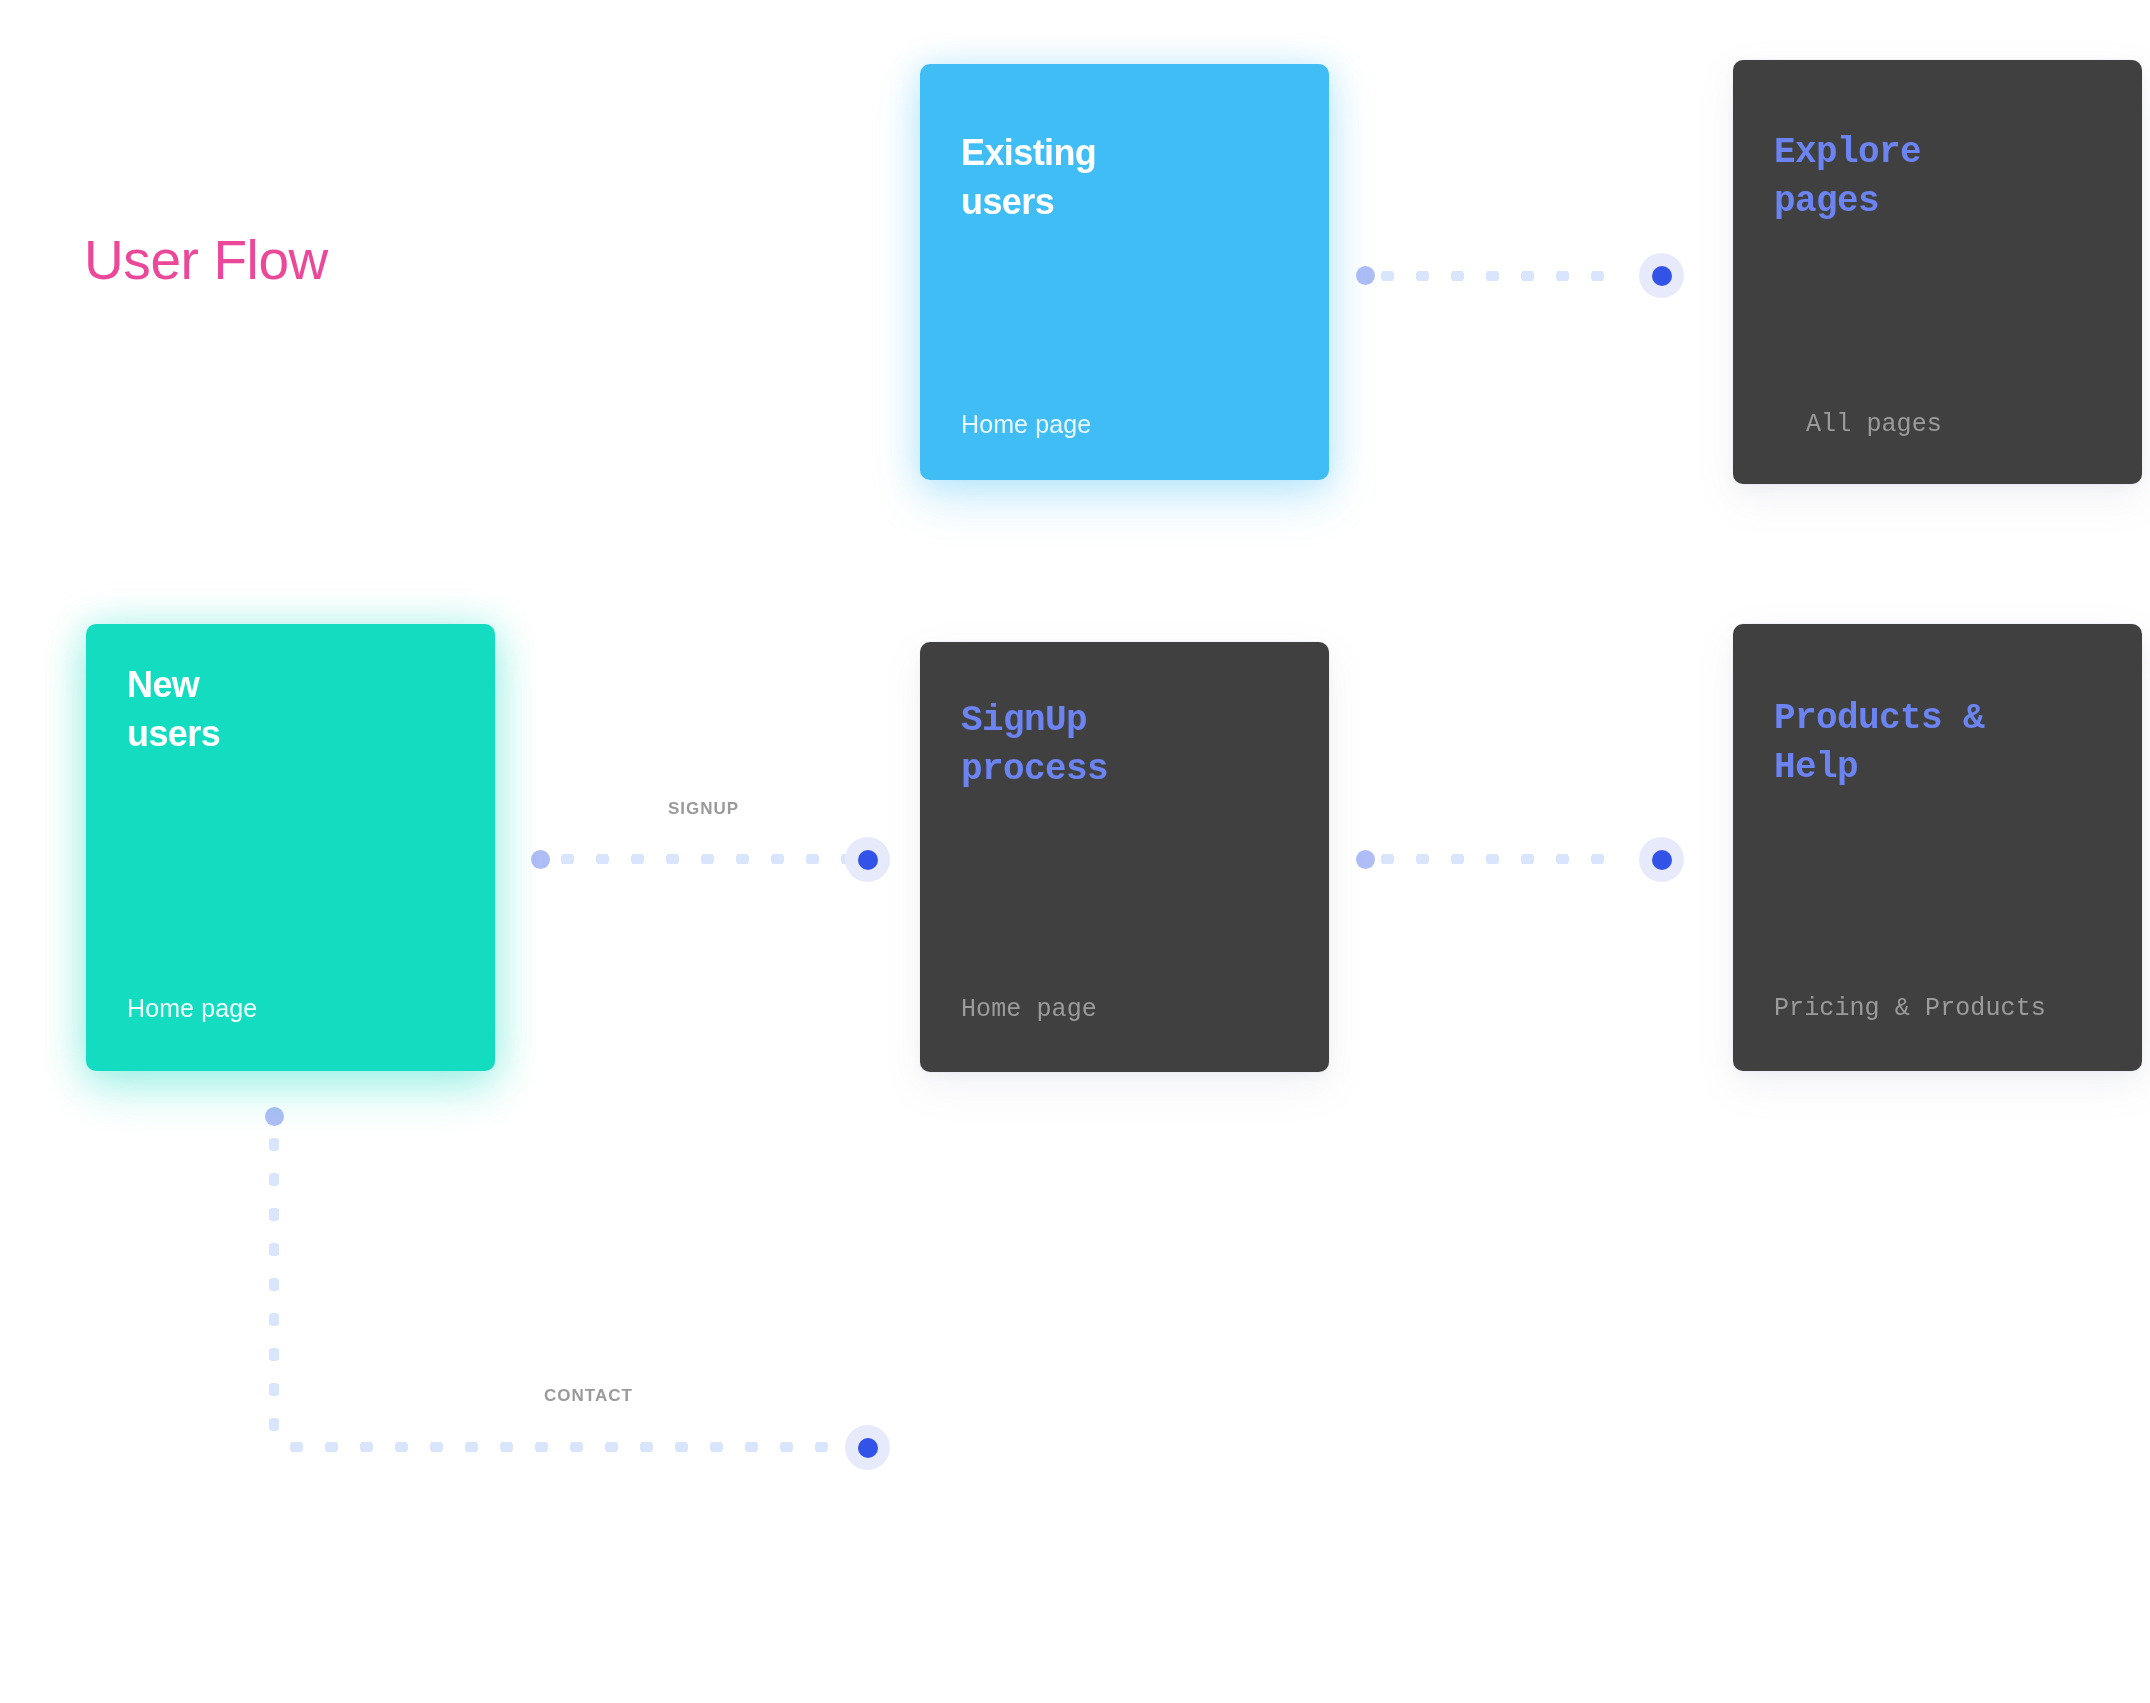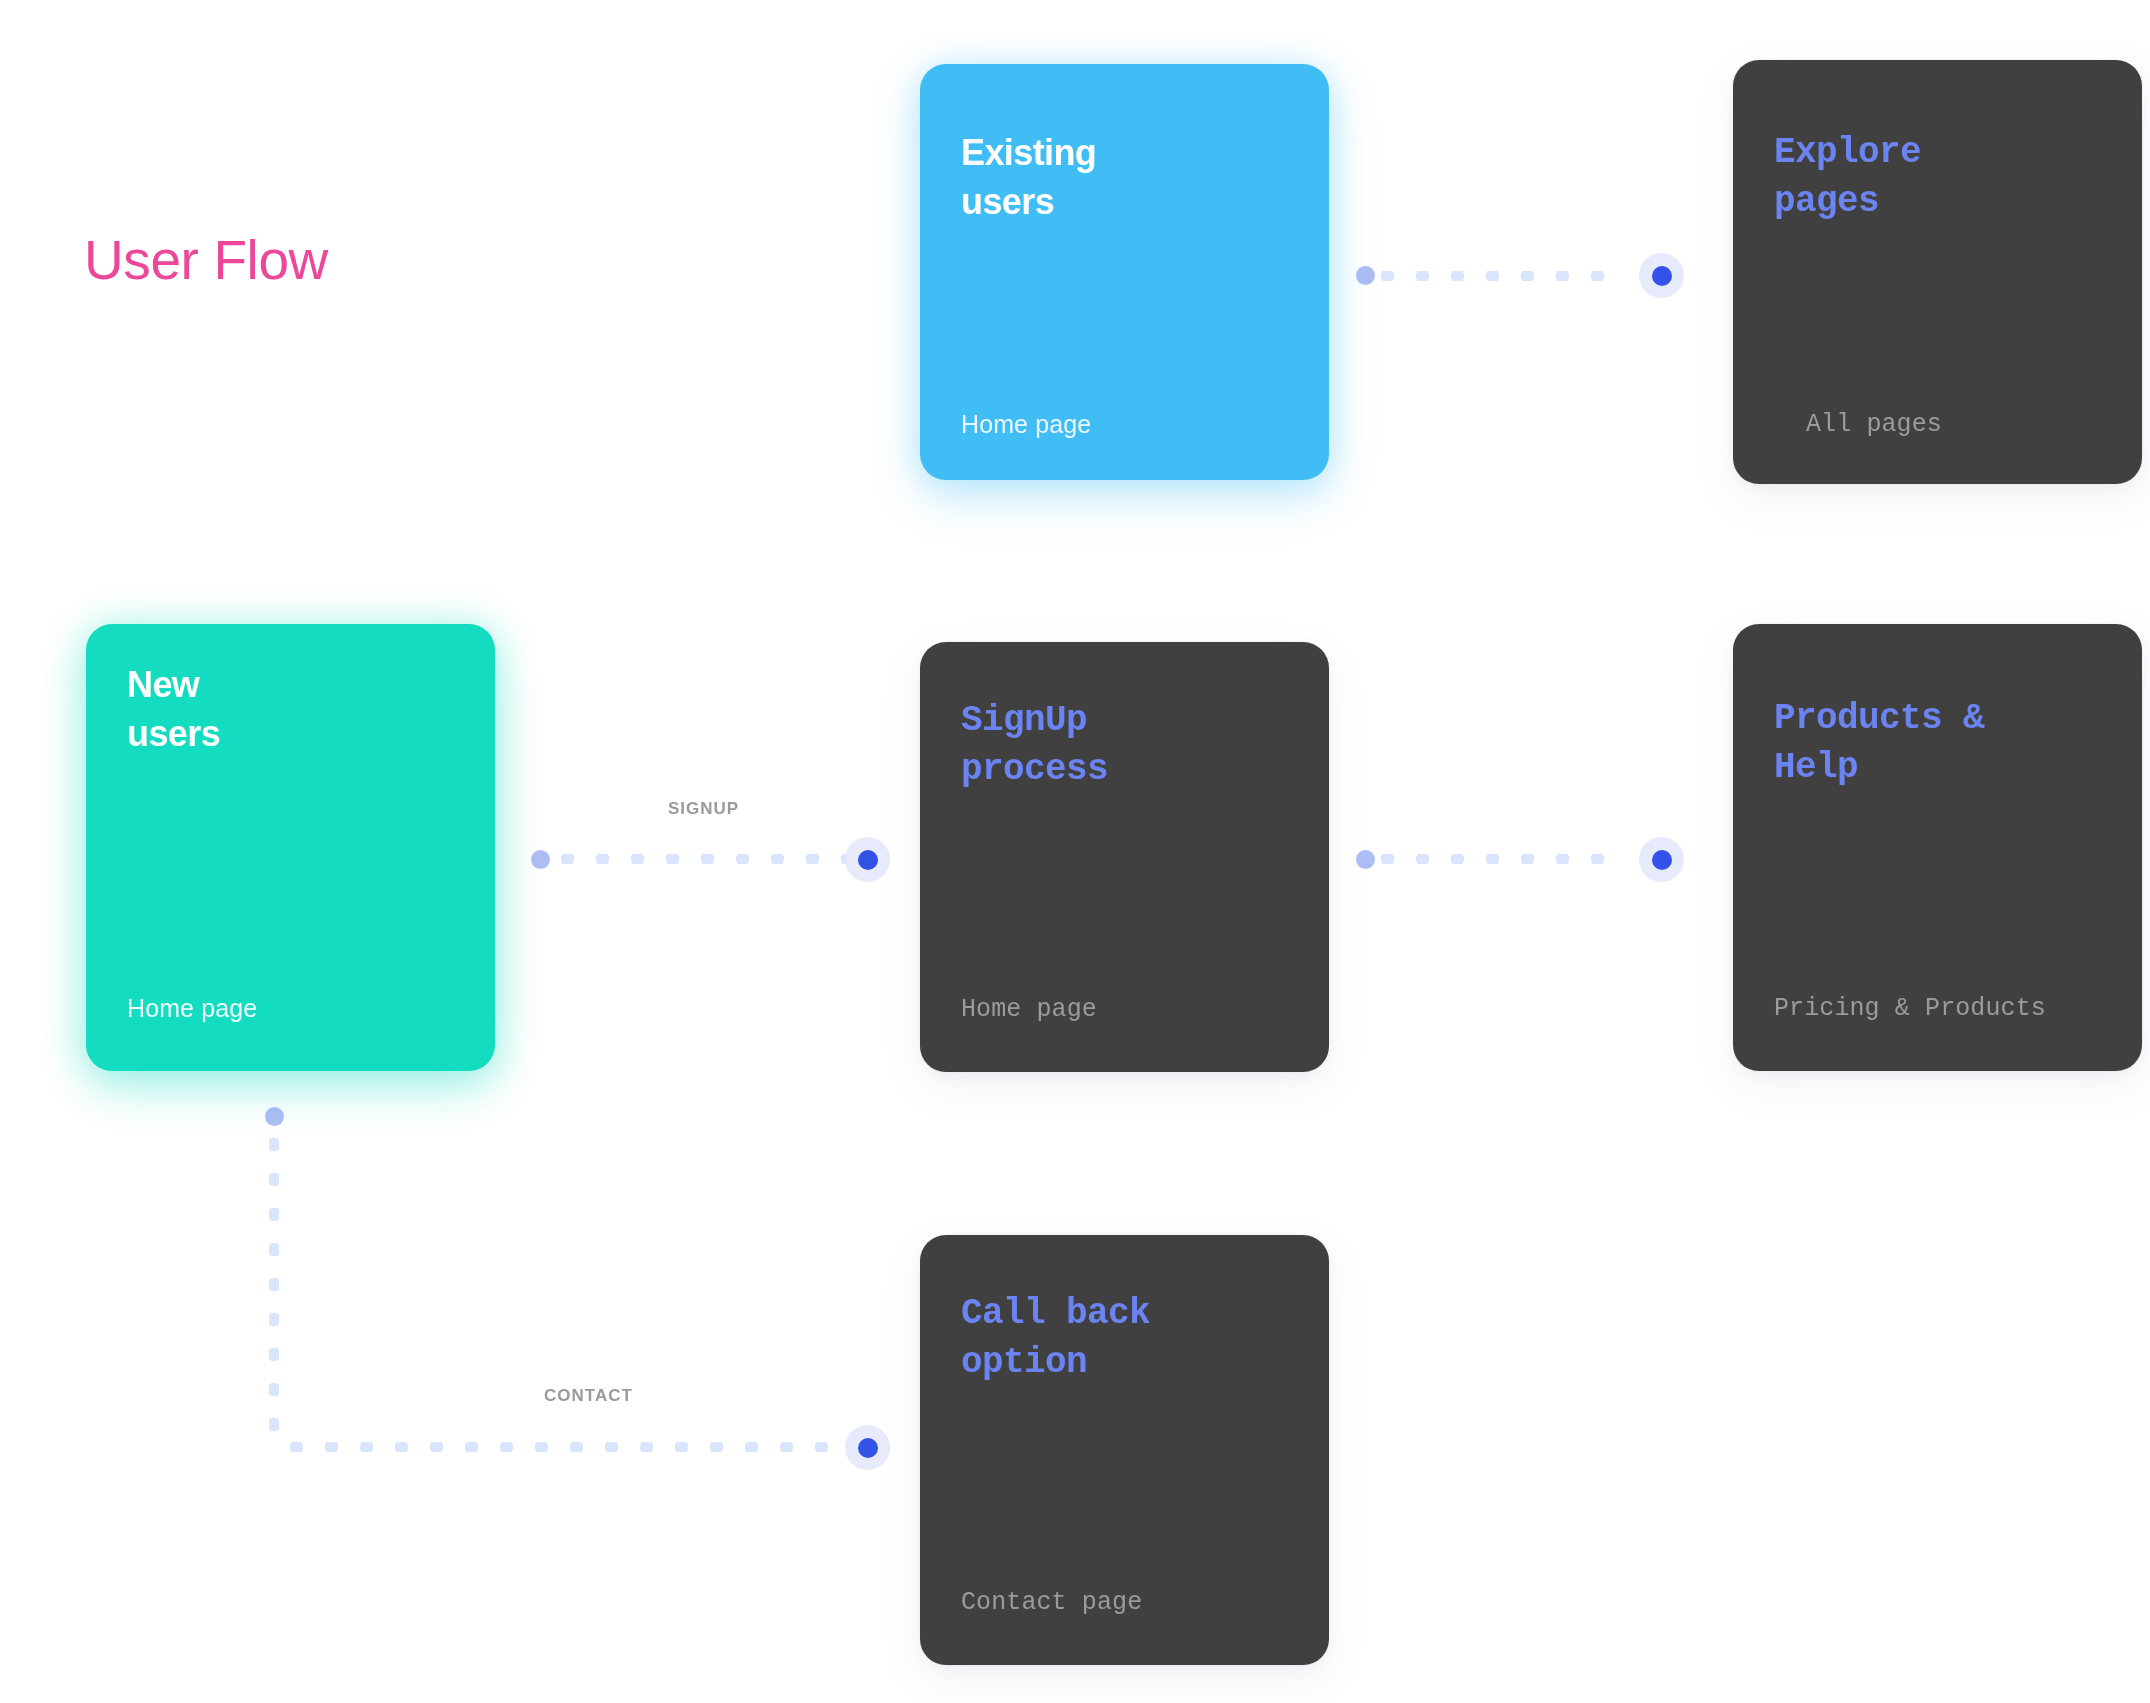--- a/index.html
+++ b/index.html
@@ -20,21 +20,21 @@
     font-weight:400;
     letter-spacing:-0.4px;
     color:#ec4899;
     white-space:nowrap;
   }
 
   
   .card{
     position:absolute;
     width:409px;height:444px;
-    border-radius:26px;
+    border-radius:10px;
     box-sizing:border-box;
     padding:51px 0 0 41px;
   }
   .card .card-title{
     font-size:36px;
     font-weight:700;
     line-height:1.36;
     letter-spacing:-0.6px;
     white-space:pre-line;
   }
@@ -216,20 +216,15 @@
 process</div>
     <div class="card-sub">Home page</div>
   </div>
 
   <div class="card plain" id="card-products">
     <div class="card-title">Products &amp;
 Help</div>
     <div class="card-sub">Pricing &amp; Products</div>
   </div>
 
-  <div class="card plain" id="card-callback">
-    <div class="card-title">Call back
-option</div>
-    <div class="card-sub">Contact page</div>
-  </div>
 
 </div>
 
 
 </body></html>

